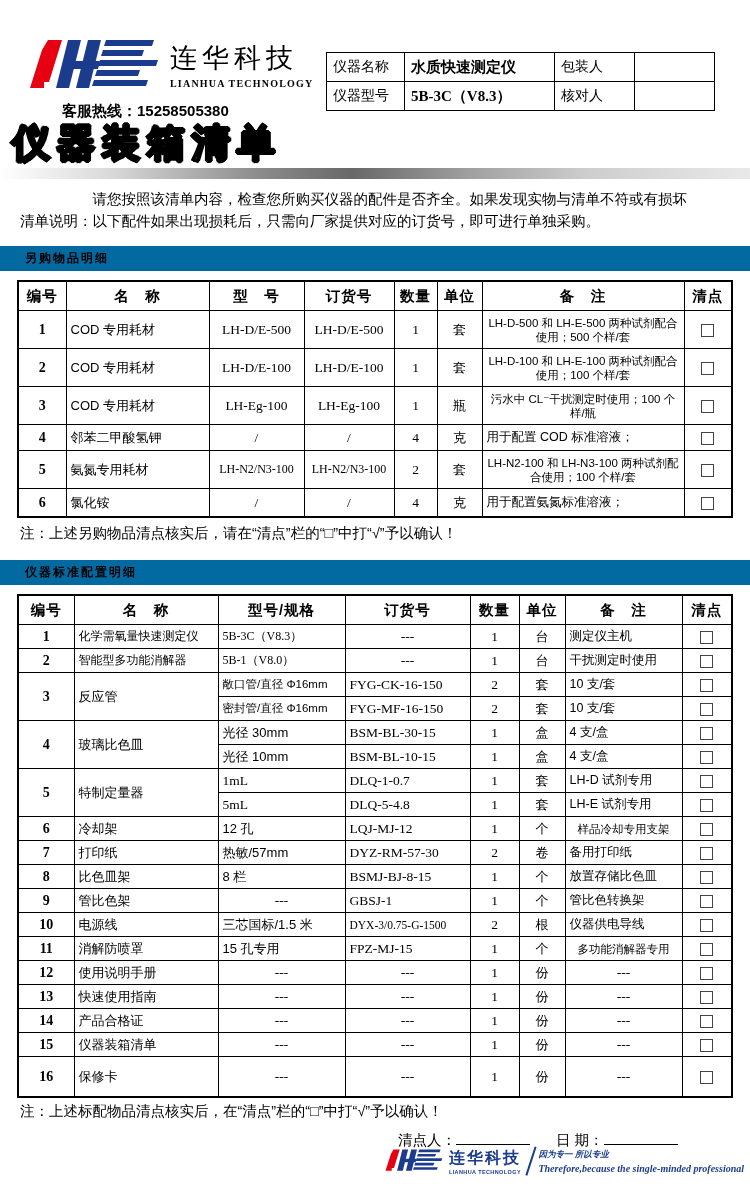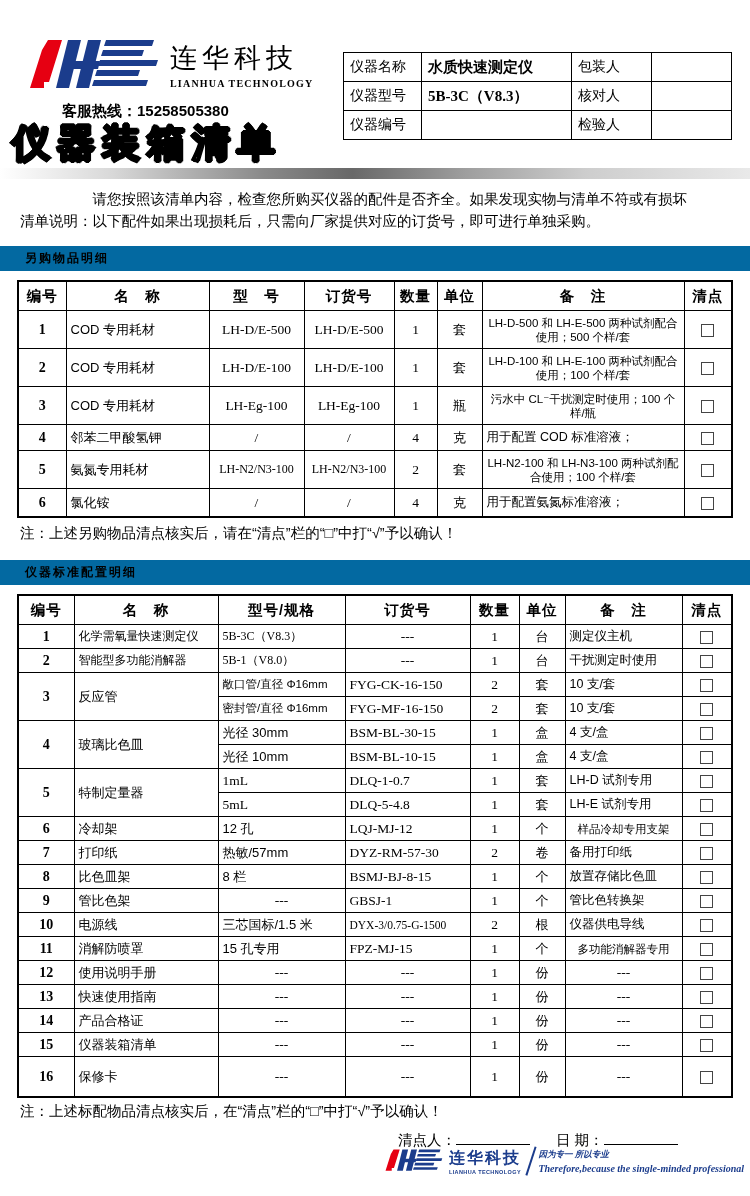--- a/index.html
+++ b/index.html
@@ -21,21 +21,21 @@
     position:absolute; left:12px; top:118px;
     font-size:38px; font-weight:900; letter-spacing:7px; white-space:nowrap;
     color:#fff; -webkit-text-stroke:2px #000;
     text-shadow:-1px -1px 0 #000, 1px -1px 0 #000, -1px 1px 0 #000, 1px 1px 0 #000,
                 0 -2px 0 #000, 0 2px 0 #000, -2px 0 0 #000, 2px 0 0 #000;
   }
   .grad-bar {
     position:absolute; left:0; top:168px; width:750px; height:11px;
     background:linear-gradient(90deg,#ffffff 0%,#d8d8d8 15%,#8a8a8a 35%,#686868 47%,#9e9e9e 62%,#cdcdcd 78%,#e9e9e9 100%);
   }
-  .info-table { position:absolute; left:343px; top:52px; border-collapse:collapse; }
+  .info-table { position:absolute; left:326px; top:52px; border-collapse:collapse; }
   .info-table td { border:1px solid #000; height:29px; font-size:14px; padding:2px 6px; background:#fff; }
   .info-table td.lb { width:78px; }
   .info-table td.v1 { width:150px; font-weight:bold; font-size:15px; }
   .info-table td.lb2 { width:80px; }
   .info-table td.v2 { width:80px; }
   .serifv { font-family:"Liberation Serif",serif; }
   
   .intro { margin:7px 0 0 20px; font-size:14.5px; line-height:1.55; display:flex;align-items:flex-end; }
   .intro .lbl { white-space:nowrap; }
   
@@ -101,26 +101,20 @@
           <tr>
         <td class="lb">仪器名称</td>
         <td class="v1">水质快速测定仪</td>
         <td class="lb2">包装人</td>
         <td class="v2"></td>
       </tr>
       <tr>
         <td class="lb">仪器型号</td>
         <td class="v1 serifv">5B-3C（V8.3）</td>
         <td class="lb2">核对人</td>
-        <td class="v2"></td>
-      </tr>
-      <tr>
-        <td class="lb">仪器编号</td>
-        <td class="v1"></td>
-        <td class="lb2">检验人</td>
         <td class="v2"></td>
       </tr>
     </tbody>
       </table>
 
     <div class="grad-bar"></div>
   </div>
 
   <div class="intro">
     <div class="lbl">清单说明：</div>

